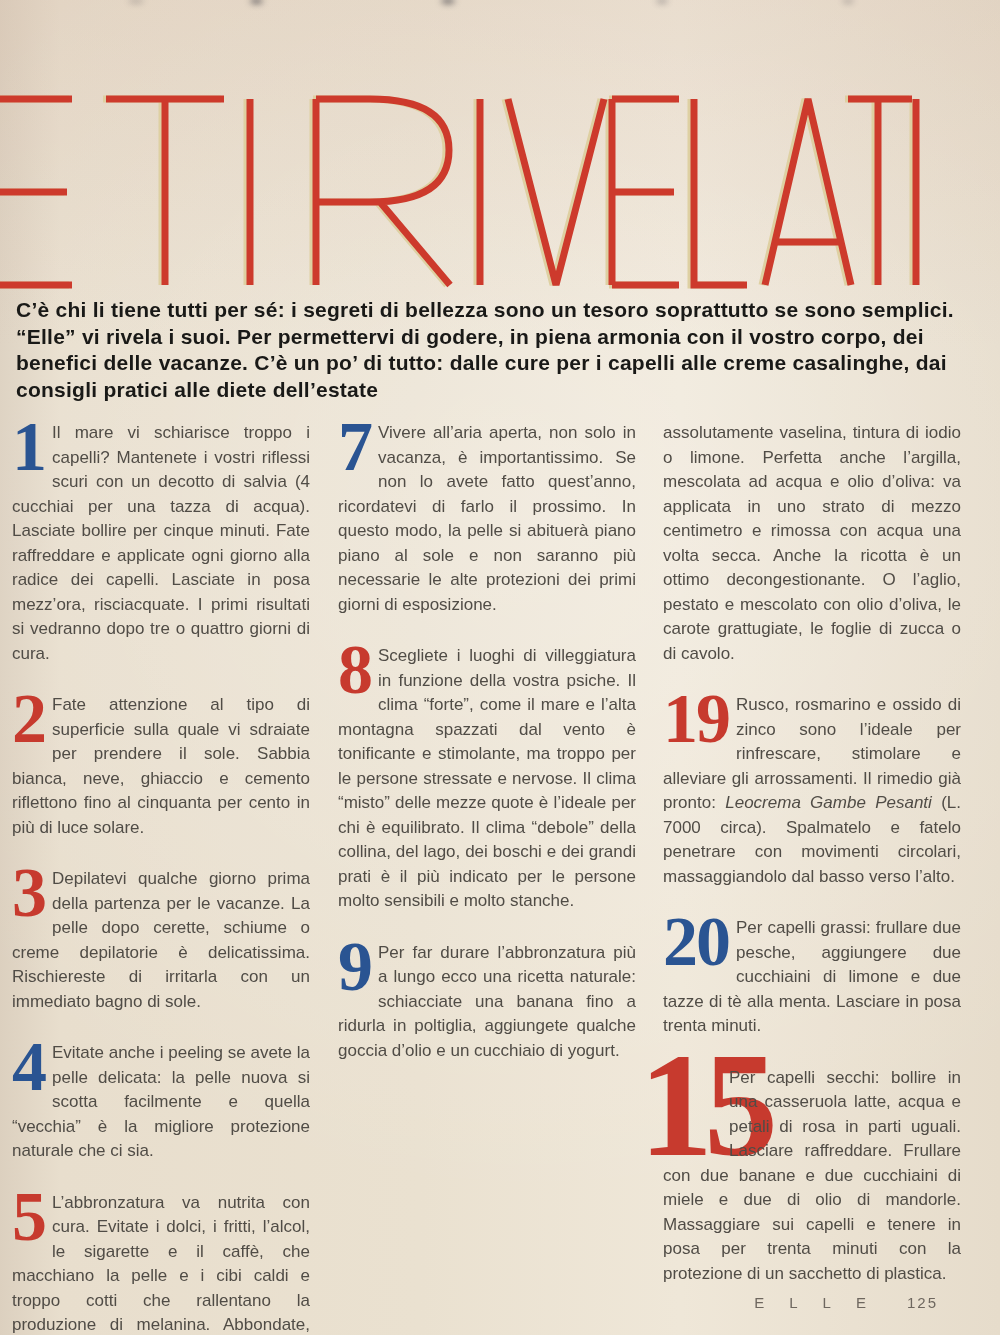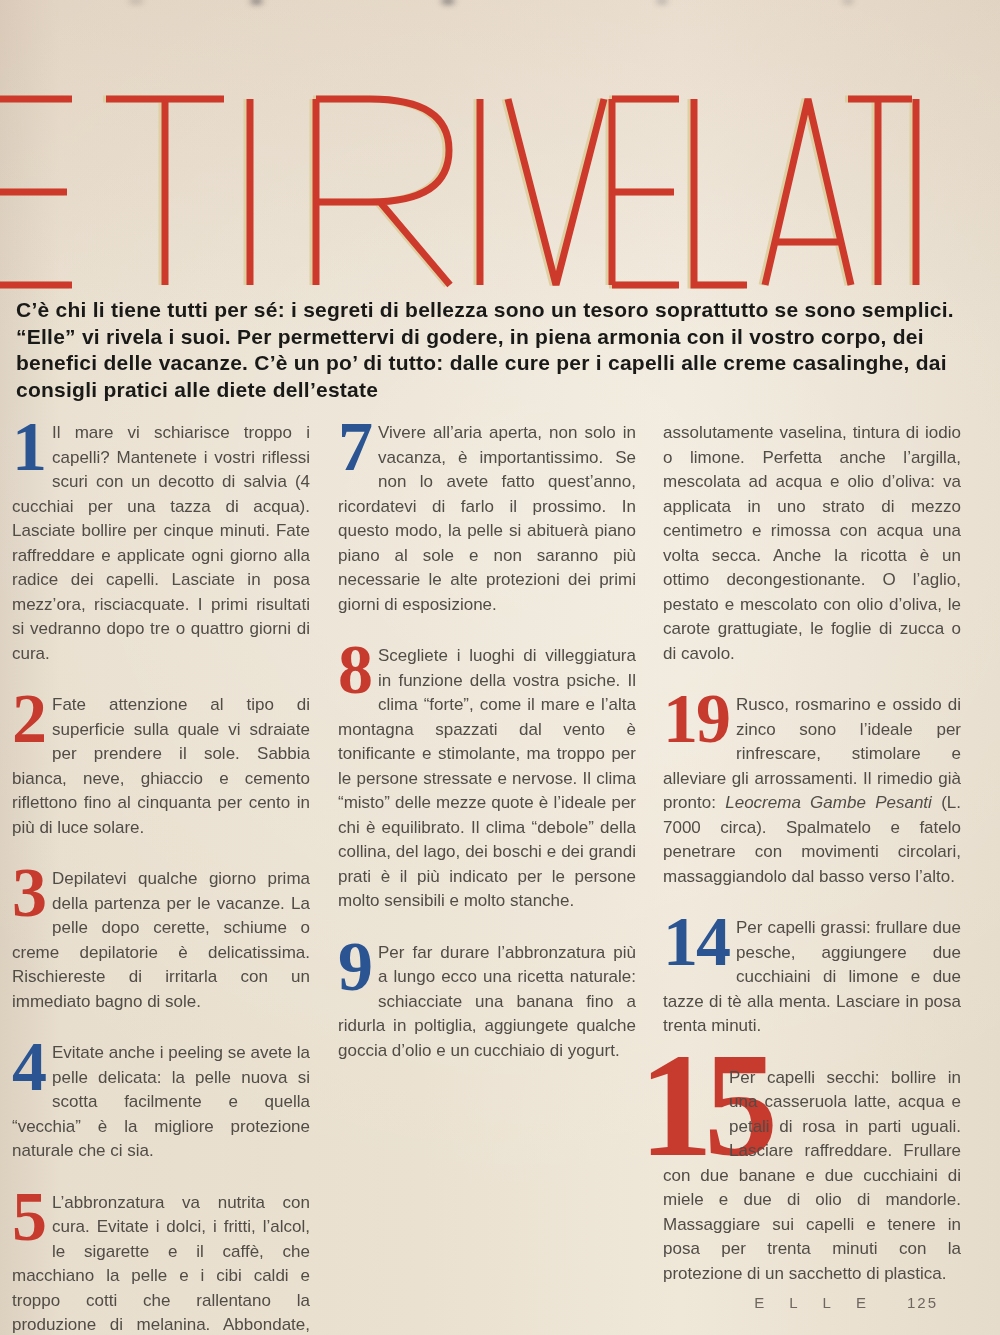--- a/index.html
+++ b/index.html
@@ -105,21 +105,21 @@
       <div class="item"><span class="num red">5</span><span class="txt">L’abbronzatura va nutrita con cura. Evitate i dolci, i fritti, l’alcol, le sigarette e il caffè, che macchiano la pelle e i cibi caldi e troppo cotti che rallentano la produzione di melanina. Abbondate, invece, con frutta e verdura, cereali integrali, yogurt, mandorle, noci, cavoli, latte, formaggio di pecora e vitamina B.</span></div>
     </div>
   <div class="col c2">
       <div class="item"><span class="num blue">7</span><span class="txt">Vivere all’aria aperta, non solo in vacanza, è importantissimo. Se non lo avete fatto quest’anno, ricordatevi di farlo il prossimo. In questo modo, la pelle si abituerà piano piano al sole e non saranno più necessarie le alte protezioni dei primi giorni di esposizione.</span></div>
       <div class="item"><span class="num red">8</span><span class="txt">Scegliete i luoghi di villeggiatura in funzione della vostra psiche. Il clima “forte”, come il mare e l’alta montagna spazzati dal vento è tonificante e stimolante, ma troppo per le persone stressate e nervose. Il clima “misto” delle mezze quote è l’ideale per chi è equilibrato. Il clima “debole” della collina, del lago, dei boschi e dei grandi prati è il più indicato per le persone molto sensibili e molto stanche.</span></div>
       <div class="item"><span class="num blue">9</span><span class="txt">Per far durare l’abbronzatura più a lungo ecco una ricetta naturale: schiacciate una banana fino a ridurla in poltiglia, aggiungete qualche goccia d’olio e un cucchiaio di yogurt.</span></div>
     </div>
   <div class="col c3">
       <div class="item"><span class="txt">assolutamente vaselina, tintura di iodio o limone. Perfetta anche l’argilla, mescolata ad acqua e olio d’oliva: va applicata in uno strato di mezzo centimetro e rimossa con acqua una volta secca. Anche la ricotta è un ottimo decongestionante. O l’aglio, pestato e mescolato con olio d’oliva, le carote grattugiate, le foglie di zucca o di cavolo.</span></div>
       <div class="item"><span class="num red">19</span><span class="txt">Rusco, rosmarino e ossido di zinco sono l’ideale per rinfrescare, stimolare e alleviare gli arrossamenti.  Il rimedio già pronto: <i>Leocrema Gambe Pesanti</i> (L. 7000 circa). Spalmatelo e fatelo penetrare con movimenti circolari, massaggiandolo dal basso verso l’alto.</span></div>
-      <div class="item"><span class="num blue">14</span><span class="txt">Per capelli grassi: frullare due pesche, aggiungere due cucchiaini di limone e due tazze di tè alla menta. Lasciare in posa trenta minuti.</span></div>
+      <div class="item"><span class="num blue">20</span><span class="txt">Per capelli grassi: frullare due pesche, aggiungere due cucchiaini di limone e due tazze di tè alla menta. Lasciare in posa trenta minuti.</span></div>
       <div class="item"><span class="num red large n15">15</span><span class="txt">Per capelli secchi: bollire in una casseruola latte, acqua e petali di rosa in parti uguali. Lasciare raffreddare. Frullare con due banane e due cucchiaini di miele e due di olio di mandorle. Massaggiare sui capelli e tenere in posa per trenta minuti con la protezione di un sacchetto di plastica.</span></div>
     </div>
 
   <div class="footer">
     <span class="brand">ELLE</span><span class="pnum">125</span>
   </div>
 
 </div>
 
 </body></html>

